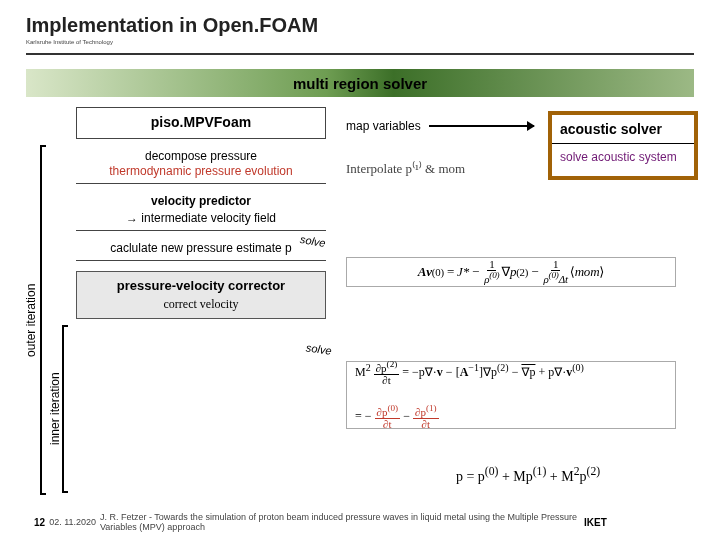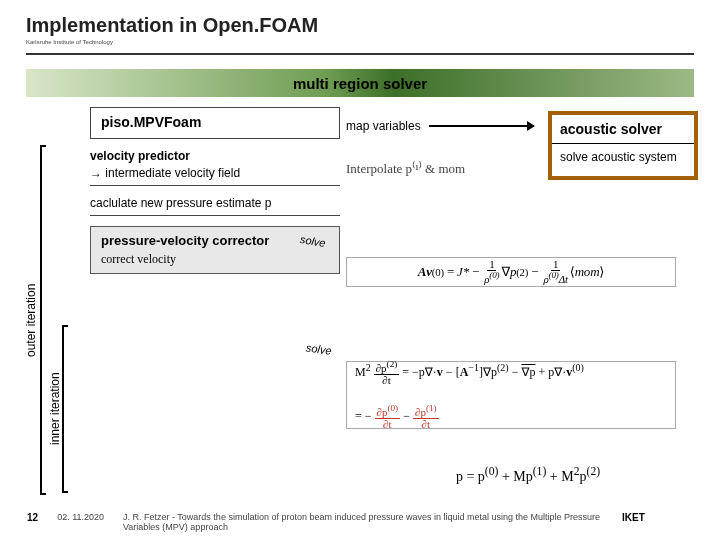--- a/index.html
+++ b/index.html
@@ -83,21 +83,21 @@
   }
   .inner-iter {
     left: 22px; top: 218px; height: 168px;
     padding-left: 2px;
   }
   .inner-bracket {
     position: absolute; left: 36px; top: 218px; width: 6px; height: 168px;
     border-left: 2px solid #000; border-top: 2px solid #000; border-bottom: 2px solid #000;
   }
 
-  .leftcol { position: absolute; left: 64px; top: 0; width: 250px; }
+  .leftcol { position: absolute; left: 50px; top: 0; width: 250px; text-align: center; }
 
   .box {
     border: 1px solid #444;
     background: #fff;
     padding: 4px 8px;
     margin-bottom: 6px;
     font-size: 12px;
     line-height: 1.25;
   }
   .box.head { font-weight: bold; font-size: 14px; padding: 6px 10px; }
@@ -124,21 +124,21 @@
   .acoustic {
     position: absolute; top: -2px; right: -4px; width: 150px;
     border: 4px solid #a16207; background: #fff;
     font-size: 12px; padding-bottom: 6px;
   }
   .acoustic .ac-head {
     font-weight: bold; font-size: 14px;
     padding: 6px 8px;
     border-bottom: 1px solid #000;
   }
-  .acoustic .ac-body { padding: 6px 8px; color: #000000; }
+  .acoustic .ac-body { padding: 6px 8px; color: #701a75; }
 
   .map-row {
     position: absolute; top: 6px; left: 0px; width: 188px;
     display: flex; align-items: center; gap: 8px;
   }
   .map-label { font-size: 12px; white-space: nowrap; }
   .arrow-right {
     flex: 1; height: 2px; background: #000; position: relative;
   }
   .arrow-right::after {
@@ -184,22 +184,22 @@
   .frac .n { border-bottom: 1px solid currentColor; padding: 0 2px; }
   .frac .d { padding: 0 2px; }
 
   .eq3 {
     position: absolute; top: 352px; left: 42px; width: 280px;
     font-family: 'Times New Roman', serif; font-size: 14px; text-align: center;
   }
 
   
   .footer {
-    position: absolute; left: 1px; right: 0; bottom: 8px;
-    display: flex; align-items: flex-start; gap: 19px;
+    position: absolute; left: 8px; right: 0; bottom: 8px;
+    display: flex; align-items: center; gap: 4px;
     padding: 0 26px;
     font-size: 9px; color: #444;
   }
   .footer .pn { font-weight: bold; font-size: 10px; color: #000; }
   .footer .mid { flex: 1; text-align: left; max-width: 480px; }
   .footer .iket { font-weight: bold; font-size: 10px; color: #000; }
 
   .bold { font-weight: bold; }
   .serif { font-family: 'Times New Roman', serif; }
   .ital { font-style: italic; }
@@ -222,20 +222,24 @@
 <div class="main">
 
   <div class="outer-iter">outer iteration</div>
   <div class="outer-bracket"></div>
   <div class="inner-iter">inner iteration</div>
   <div class="inner-bracket"></div>
 
   <div class="leftcol">
     <div class="box head">piso.MPVFoam</div>
 
+    <div class="box bottom-only">
+      <span>decompose pressure</span>
+      <span class="second-red">thermodynamic pressure evolution</span>
+    </div>
 
     <div class="box bottom-only">
       <span class="bold">velocity predictor</span>
       <span class="arrow-line">→ intermediate velocity field</span>
     </div>
 
     <div class="box bottom-only">caclulate new pressure estimate p</div>
 
 
     <div class="pv-box" style="margin-top:10px;">

